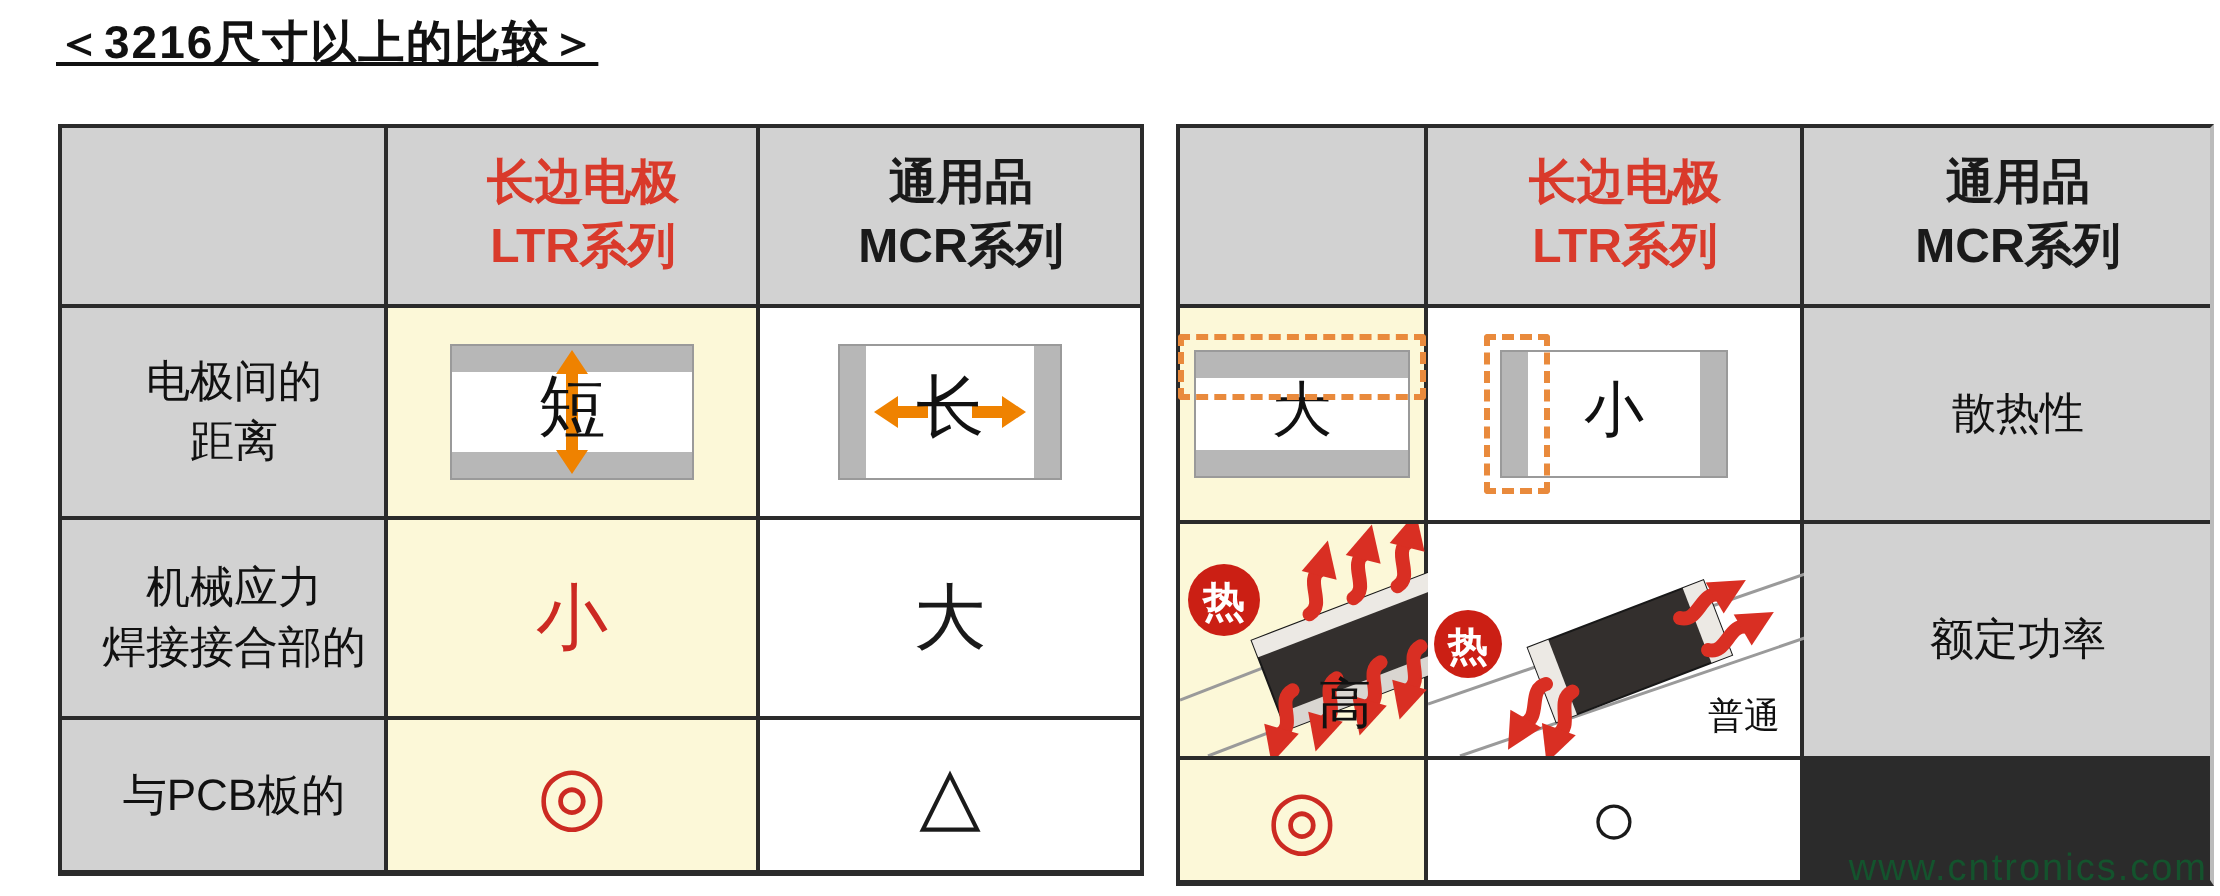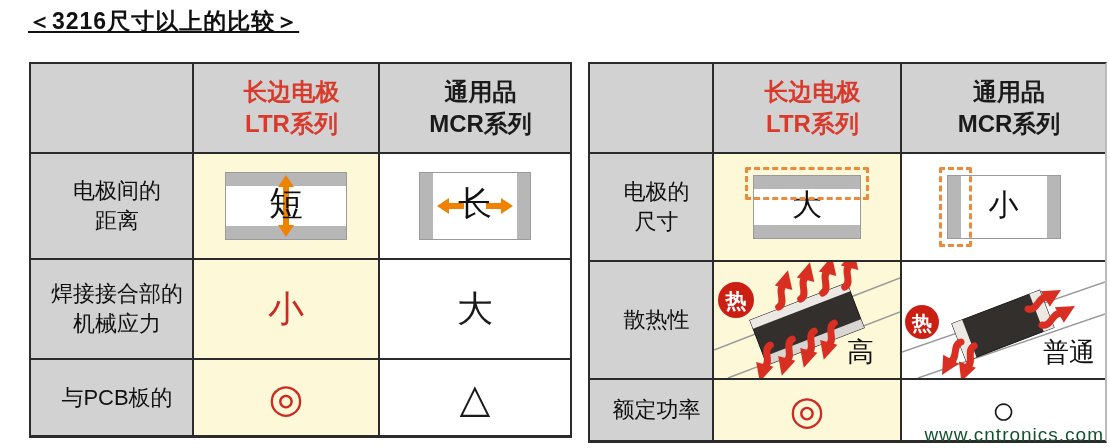--- a/index.html
+++ b/index.html
@@ -37,21 +37,21 @@
   .arrow-left{position:absolute;left:16px;top:50%;transform:translateY(-50%);z-index:1;}
   .arrow-right{position:absolute;right:16px;top:50%;transform:translateY(-50%);z-index:1;}
   .dash-top{position:absolute;left:-9px;right:-9px;top:-9px;height:27px;
             border:3px dashed #e98a3c;border-radius:2px;z-index:3;}
   .dash-left{position:absolute;left:-9px;top:-9px;bottom:-9px;width:27px;
              border:3px dashed #e98a3c;border-radius:2px;z-index:3;}
   
   .heatwrap{position:absolute;inset:0;}
   .heat-label{position:absolute;font-size:27px;color:#111;z-index:4;}
   .hl-ltr{right:26px;bottom:8px;}
-  .hl-mcr{right:10px;bottom:8px;font-size:26px;}
+  .hl-mcr{right:10px;bottom:8px;font-size:18px;}
   .watermark{position:absolute;right:6px;bottom:2px;font-size:19px;color:#14532d;letter-spacing:1px;}
 </style>
 </head>
 <body>
 
 <svg width="0" height="0" style="position:absolute" aria-hidden="true">
   <defs>
     <g id="wavy">
       <path d="M0,30 C7,23 -7,14 0,7" fill="none" stroke="#d92f23" stroke-width="7" stroke-linecap="round"></path>
       <path d="M-9,10 L0,-8 L9,10 Z" fill="#d92f23"></path>
@@ -99,22 +99,22 @@
       </svg>
       <svg class="arrow-right" width="28" height="20" viewBox="0 0 28 20">
         <path d="M0,10 H16" stroke="#ef8200" stroke-width="6"></path>
         <path d="M15,2 L27,10 L15,18 Z" fill="#ef8200"></path>
       </svg>
       <div class="ch">长</div>
     </div>
   </div>
 
   <div class="cell c-gray rowlab">
+    <span>机械应力</span>
     <span>焊接接合部的</span>
-    <span>机械应力</span>
   </div>
   <div class="cell c-yellow bigchar red">小</div>
   <div class="cell c-white bigchar">大</div>
 
   <div class="cell c-gray rowlab">
     <span>与PCB板的</span>
   </div>
   <div class="cell c-yellow sym red">◎</div>
   <div class="cell c-white sym">△</div>
 </div>
@@ -124,24 +124,20 @@
   <div class="cell c-gray"></div>
   <div class="cell c-gray hdr hdr-red">
     <span>长边电极</span>
     <span>LTR系列</span>
   </div>
   <div class="cell c-gray hdr">
     <span>通用品</span>
     <span>MCR系列</span>
   </div>
 
-  <div class="cell c-gray rowlab">
-    <span>电极的</span>
-    <span>尺寸</span>
-  </div>
   <div class="cell c-yellow">
     <div class="res res-h" style="width:106px;height:62px">
       <div class="dash-top"></div>
       <div class="bar-top"></div>
       <div class="bar-bot"></div>
       <div class="ch" style="font-size:30px">大</div>
     </div>
   </div>
   <div class="cell c-white">
     <div class="res res-v" style="width:112px;height:62px">

